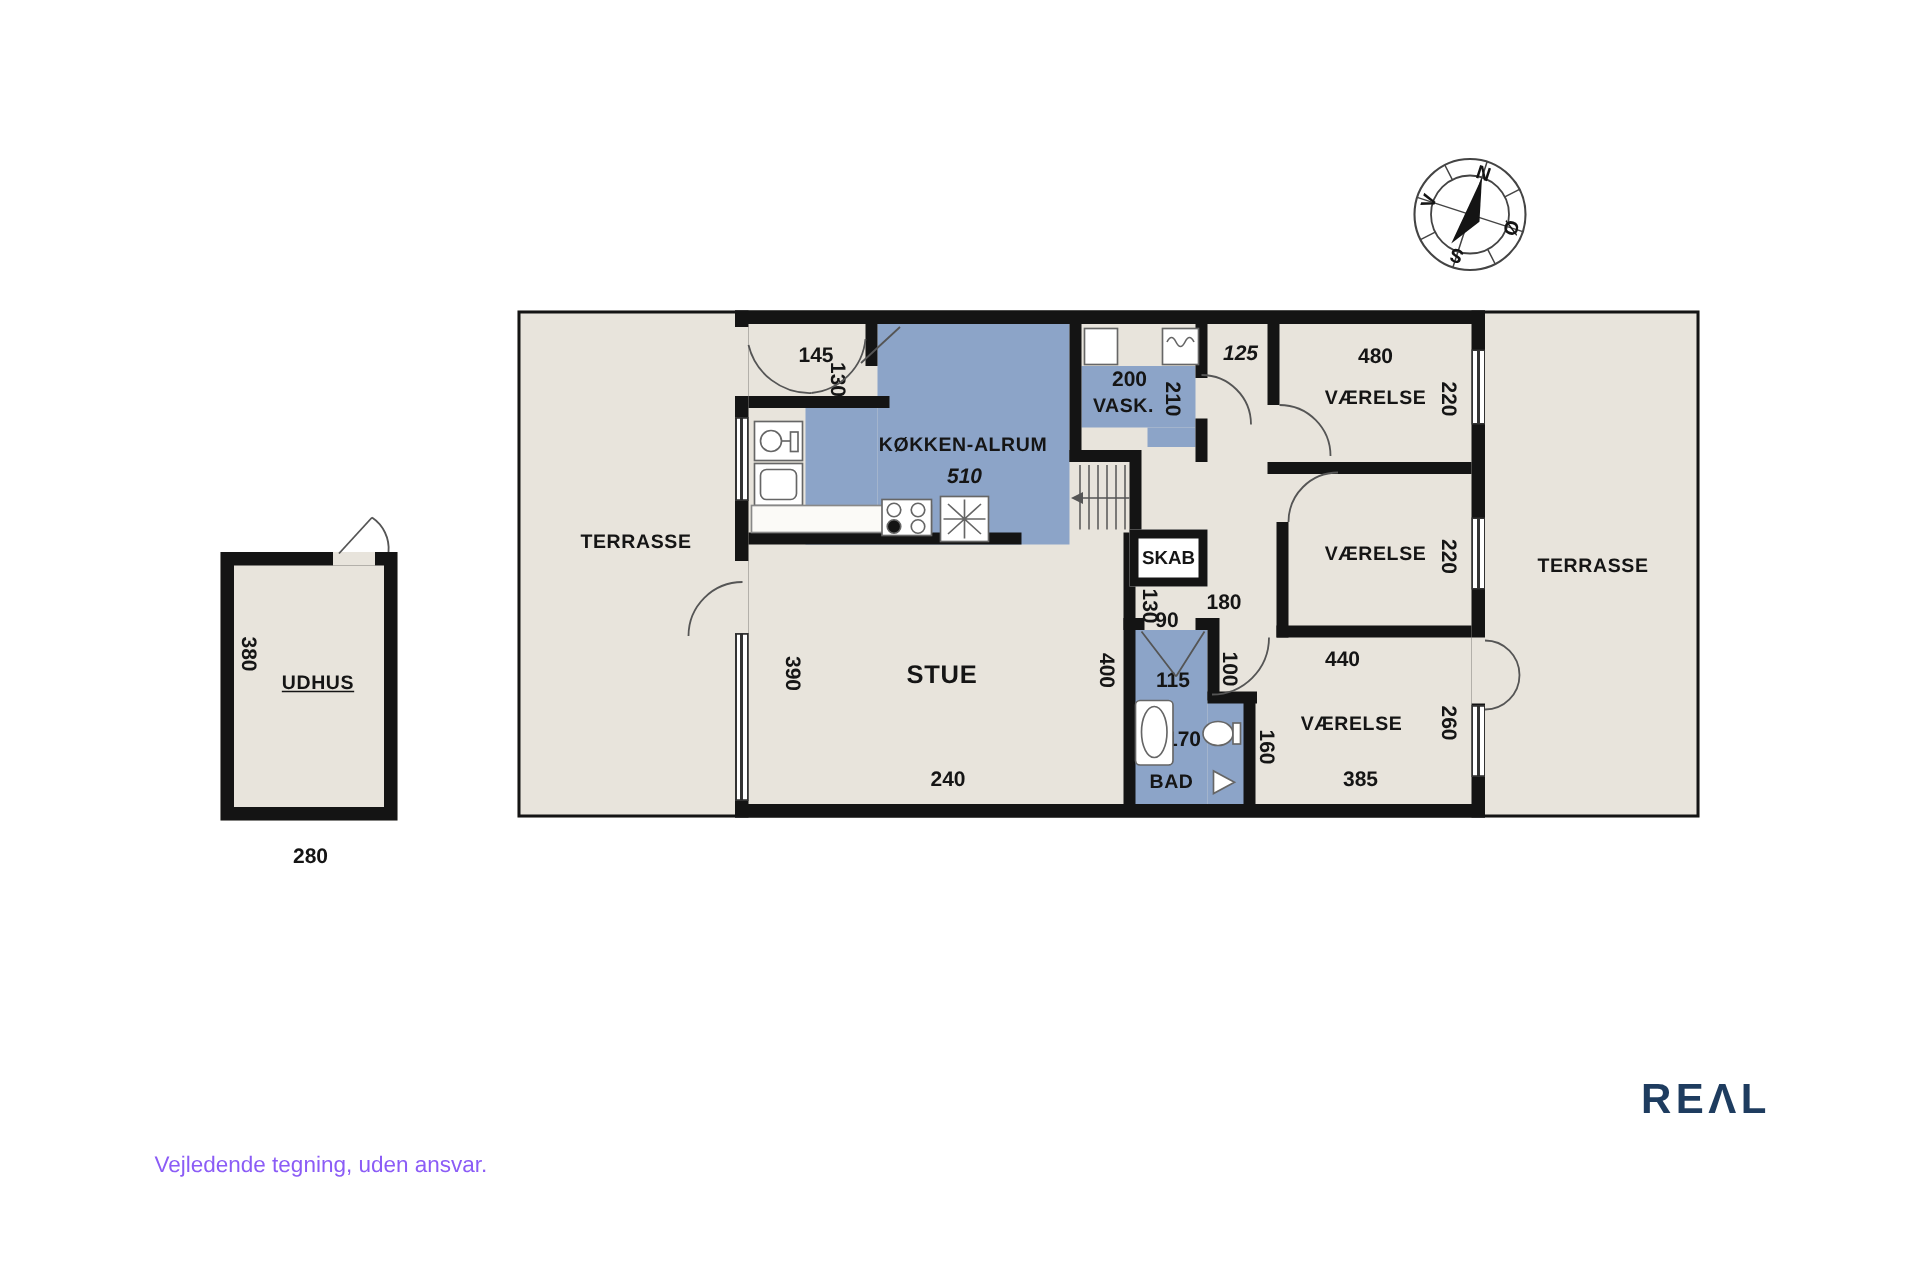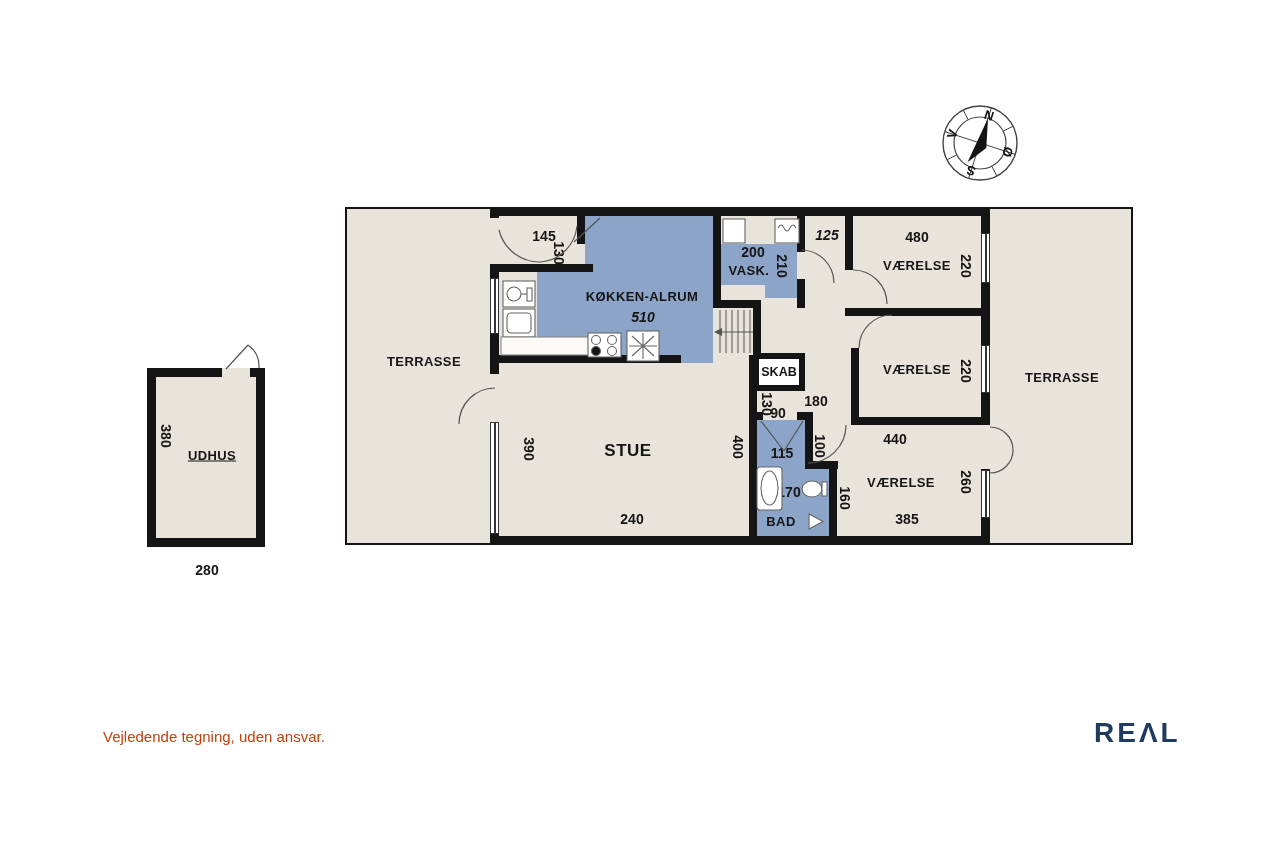--- a/index.html
+++ b/index.html
@@ -12,21 +12,21 @@
   .winv{position:absolute;border-top:1px solid #333;border-bottom:1px solid #333;box-sizing:border-box;
         background:linear-gradient(to right,#333 0 1px,#fff 1px calc(50% - 1px),#333 calc(50% - 1px) calc(50% + 1px),#fff calc(50% + 1px) calc(100% - 1px),#333 calc(100% - 1px) 100%);}
   .lbl{position:absolute;font-weight:bold;font-size:14px;white-space:nowrap;
        transform:translate(-50%,-50%);line-height:1;}
   .lbl.rot{transform:translate(-50%,-50%) rotate(90deg);}
   .lbl.name{font-size:13px;letter-spacing:.4px;}
   .lbl.big{font-size:17px;letter-spacing:.5px;}
   .skab-box{position:absolute;background:#fff;border:6px solid #141414;box-sizing:border-box;
             display:flex;align-items:center;justify-content:center;font-weight:bold;font-size:12.5px;}
   .udhus{position:absolute;background:#e8e4dc;border:9px solid #141414;box-sizing:border-box;}
-  .disclaimer{position:absolute;font-size:15px;color:#c2410c;}
+  .disclaimer{position:absolute;font-size:15px;color:#8b5cf6;margin-top:40px;}
   .brand{position:absolute;font-weight:800;font-size:28px;letter-spacing:3px;color:#1e3c5f;}
   svg.overlay{position:absolute;left:0;top:0;pointer-events:none;}
   svg text.cl{font-family:"Liberation Sans",sans-serif;font-weight:bold;font-size:13px;fill:#141414;}
 </style>
 </head>
 <body>
 
 <div class="canvas">
 
   <div class="outline" style="left:345px;top:207px;width:788px;height:338px;"></div>

